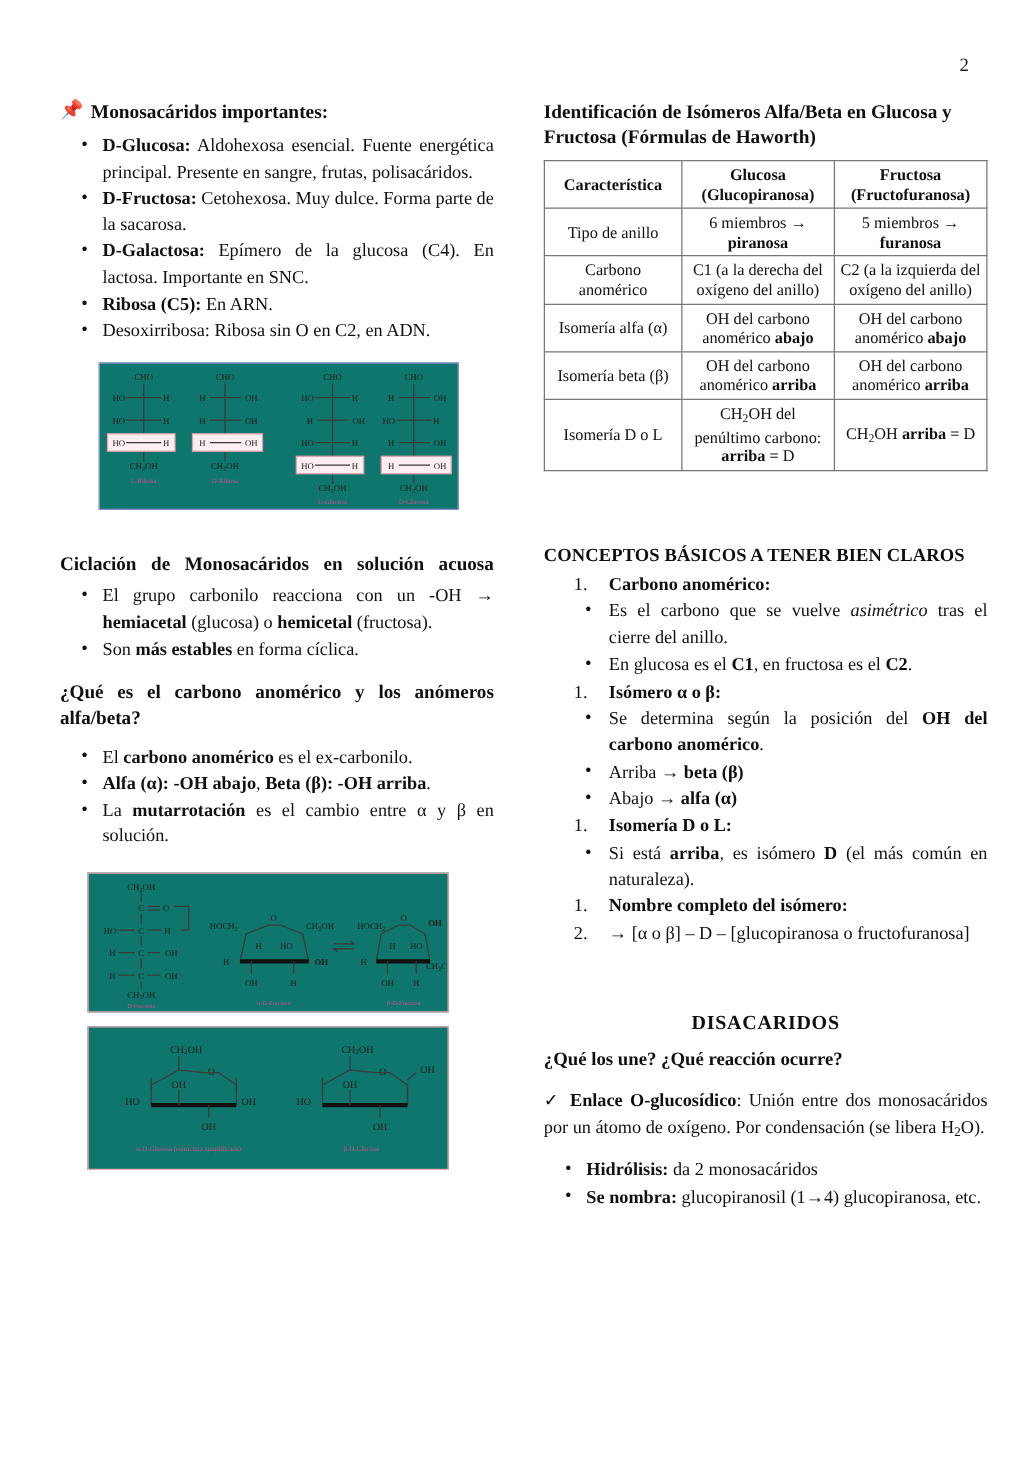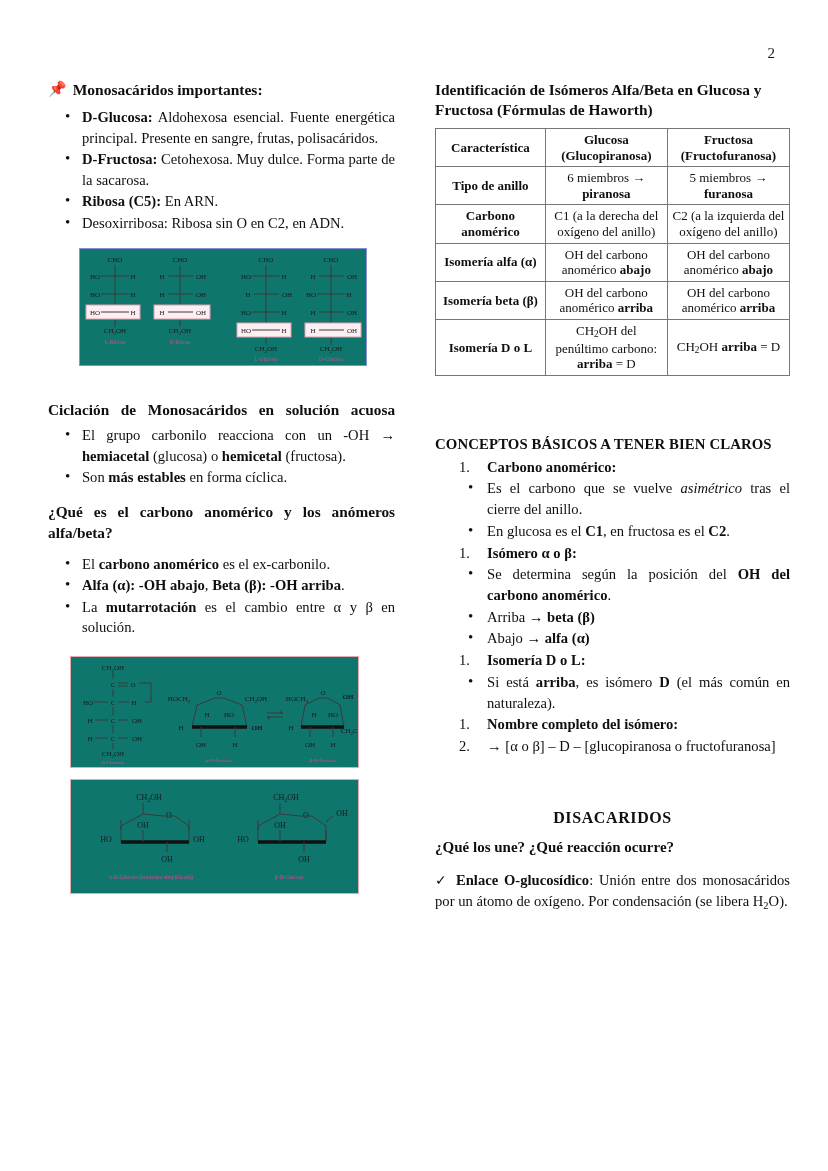--- a/index.html
+++ b/index.html
@@ -109,21 +109,21 @@
     font-size:13px;
     line-height:1.2;
   }
   table.haworth td, table.haworth th {
     border:1px solid #777;
     padding:3px 3px;
     text-align:center;
     vertical-align:middle;
   }
   table.haworth th { font-weight:bold; }
-  table.haworth td.rowhead { font-weight:bold;margin-left:20px; }
+  table.haworth td.rowhead { font-weight:normal;margin-left:20px; }
   col.c1 { width:31%; }
   col.c2 { width:34.5%; }
   col.c3 { width:34.5%; }
 
   .caps-title {
     font-weight:bold;
     font-size:14.8px;
     letter-spacing:0.1px;
     margin:0 0 4px 0;
   }
@@ -176,20 +176,23 @@
         <span class="pin-icon">📌</span>
         <span>Monosacáridos importantes:</span>
       </div>
 
       <ul class="bul">
         <li>
           <b>D-Glucosa:</b><span> Aldohexosa esencial. Fuente energética principal. Presente en sangre, frutas, polisacáridos.</span>
         </li>
         <li>
           <b>D-Fructosa:</b><span> Cetohexosa. Muy dulce. Forma parte de la sacarosa.</span>
+        </li>
+        <li>
+          <b>D-Galactosa:</b><span> Epímero de la glucosa (C4). En lactosa. Importante en SNC.</span>
         </li>
         <li>
           <b>Ribosa (C5):</b><span> En ARN.</span>
         </li>
         <li>
           <span>Desoxirribosa: Ribosa sin O en C2, en ADN.</span>
         </li>
       </ul>
 
       <div class="fig fig-blue" style="margin:14px 0 0 31px; width:288px; height:118px;">
@@ -516,17 +519,25 @@
       </ol>
 
       <div class="disac-title" style="margin-top:52px;">DISACARIDOS</div>
 
       <div class="qhead">¿Qué los une? ¿Qué reacción ocurre?</div>
 
       <div class="check-para">
         <span class="check-icon">✓</span><b>Enlace O-glucosídico</b><span>: Unión entre dos monosacáridos por un átomo de oxígeno. Por condensación (se libera H<span class="sub">2</span>O).</span>
       </div>
 
+      <ul class="bul">
+        <li>
+          <b>Hidrólisis:</b><span> da 2 monosacáridos</span>
+        </li>
+        <li>
+          <b>Se nombra:</b><span> glucopiranosil (1→4) glucopiranosa, etc.</span>
+        </li>
+      </ul>
 
     </div>
 
   </div>
 </div>
 
 </body></html>

